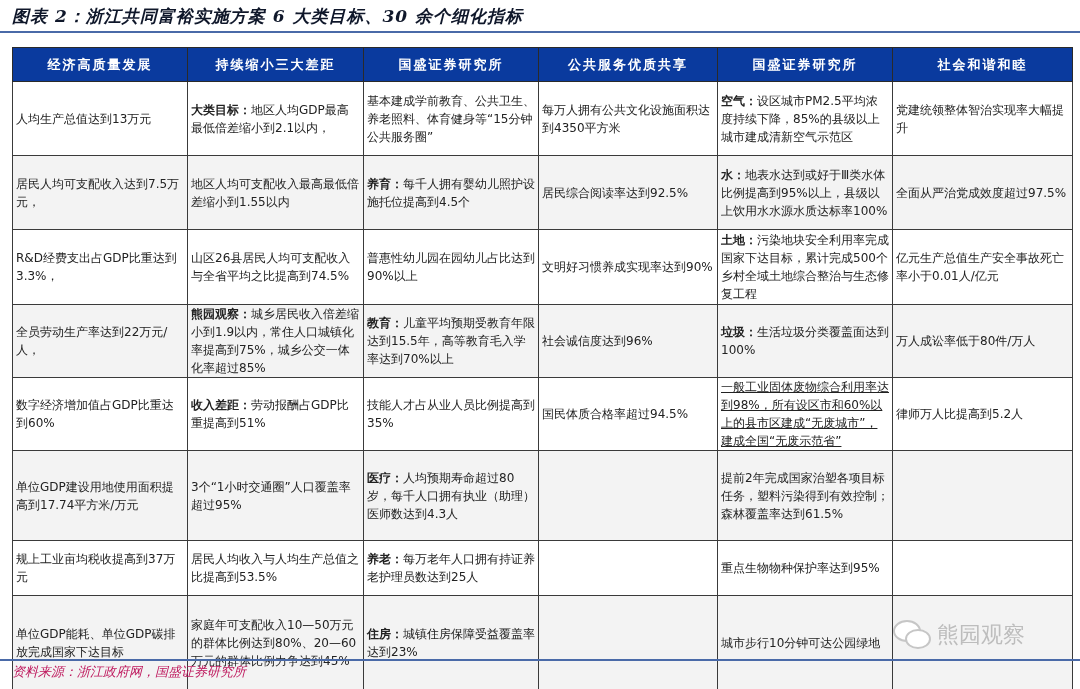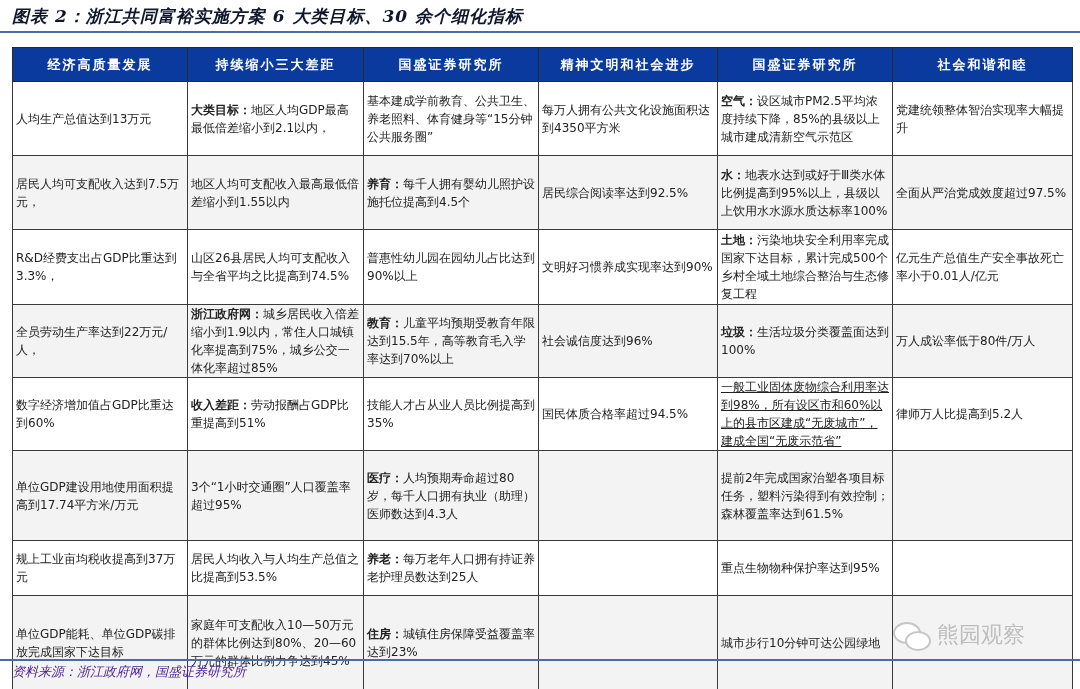--- a/index.html
+++ b/index.html
@@ -15,22 +15,22 @@
                   height: 25px; border: 1px solid #2a2a2a; letter-spacing: 2px; padding: 4px;
                   font-family: Liberation Mono, monospace; }
   table.main td { border: 1px solid #3a3a3a; font-size: 12px; line-height: 18px; vertical-align: middle;
                   padding: 0 3px; color: #222; overflow: hidden; }
   tr.odd td { background: #ffffff; }
   tr.even td { background: #f3f3f3; }
   .b { font-weight: bold; }
   .small { font-size: 10px; line-height: 15px; text-decoration: underline; }
   .rule-bottom { position: absolute; left: 0; top: 659px; width: 1080px; height: 2px; background: #4a6aa8; }
   .source { position: absolute; left: 12px; top: 663px; font-size: 13px; font-style: italic;
-            color: #4c1d95; font-family: "DejaVu Serif", "Liberation Serif", serif; }
-  .watermark { position: absolute; left: 893px; top: 620px; display: flex; align-items: flex-end;
+            color: #be185d; font-family: "DejaVu Serif", "Liberation Serif", serif; }
+  .watermark { position: absolute; left: 893px; top: 620px; display: flex; align-items: flex-start;
                gap: 6px; color: #bdbdbd; font-size: 22px; }
   .wm-icon { width: 38px; height: 28px; position: relative; }
   .wm-icon .c1 { position: absolute; left: 0; top: 0; width: 24px; height: 18px; border: 2px solid #c6c6c6;
                  border-radius: 50%; background: #fff; }
   .wm-icon .c2 { position: absolute; left: 12px; top: 9px; width: 22px; height: 16px; border: 2px solid #c6c6c6;
                  border-radius: 50%; background: #fff; }
 </style>
 </head>
 <body>
 
@@ -44,21 +44,21 @@
       <col style="width:175px">
     <col style="width:179px">
       <col style="width:175px">
       <col style="width:180px">
   </colgroup>
   <thead>
     <tr>
       <th>经济高质量发展</th>
       <th>持续缩小三大差距</th>
       <th>国盛证券研究所</th>
-      <th>精神文明和社会进步</th>
+      <th>公共服务优质共享</th>
       <th>国盛证券研究所</th>
       <th>社会和谐和睦</th>
     </tr>
   </thead>
   <tbody id="tbody">
       <tr class="odd" style="height: 74px;">
         <td><span class="b"></span><span>人均生产总值达到13万元</span></td>
         <td><span class="b">大类目标：</span><span>地区人均GDP最高最低倍差缩小到2.1以内，</span></td>
         <td><span class="b"></span><span>基本建成学前教育、公共卫生、养老照料、体育健身等“15分钟公共服务圈”</span></td>
         <td><span class="b"></span><span>每万人拥有公共文化设施面积达到4350平方米</span></td>
@@ -76,21 +76,21 @@
       <tr class="odd" style="height: 75px;">
         <td><span class="b"></span><span>R&amp;D经费支出占GDP比重达到3.3%，</span></td>
         <td><span class="b"></span><span>山区26县居民人均可支配收入与全省平均之比提高到74.5%</span></td>
         <td><span class="b"></span><span>普惠性幼儿园在园幼儿占比达到90%以上</span></td>
         <td><span class="b"></span><span>文明好习惯养成实现率达到90%</span></td>
         <td><span class="b">土地：</span><span>污染地块安全利用率完成国家下达目标，累计完成500个乡村全域土地综合整治与生态修复工程</span></td>
         <td><span class="b"></span><span>亿元生产总值生产安全事故死亡率小于0.01人/亿元</span></td>
       </tr>
       <tr class="even" style="height: 73px;">
         <td><span class="b"></span><span>全员劳动生产率达到22万元/人，</span></td>
-        <td><span class="b">浙江政府网：</span><span>城乡居民收入倍差缩小到1.9以内，常住人口城镇化率提高到75%，城乡公交一体化率超过85%</span></td>
+        <td><span class="b">熊园观察：</span><span>城乡居民收入倍差缩小到1.9以内，常住人口城镇化率提高到75%，城乡公交一体化率超过85%</span></td>
         <td><span class="b">教育：</span><span>儿童平均预期受教育年限达到15.5年，高等教育毛入学率达到70%以上</span></td>
         <td><span class="b"></span><span>社会诚信度达到96%</span></td>
         <td><span class="b">垃圾：</span><span>生活垃圾分类覆盖面达到100%</span></td>
         <td><span class="b"></span><span>万人成讼率低于80件/万人</span></td>
       </tr>
       <tr class="odd" style="height: 72px;">
         <td><span class="b"></span><span>数字经济增加值占GDP比重达到60%</span></td>
         <td><span class="b">收入差距：</span><span>劳动报酬占GDP比重提高到51%</span></td>
         <td><span class="b"></span><span>技能人才占从业人员比例提高到35%</span></td>
         <td><span class="b"></span><span>国民体质合格率超过94.5%</span></td>

